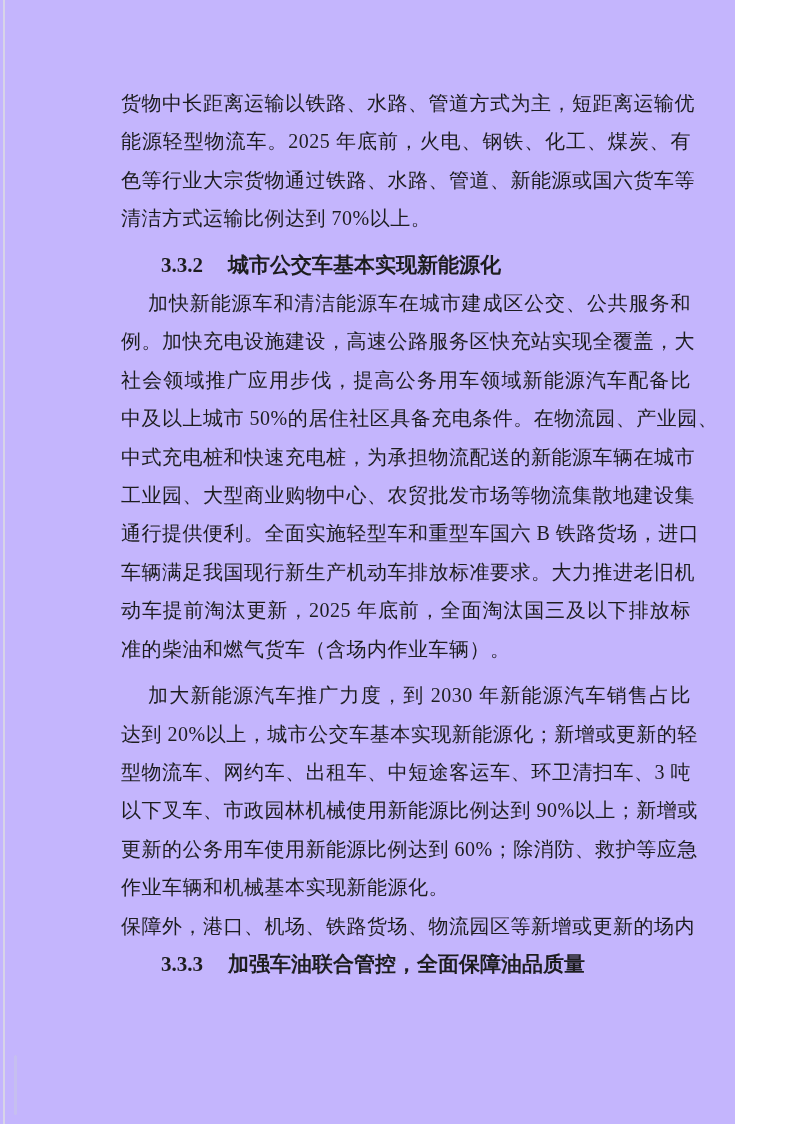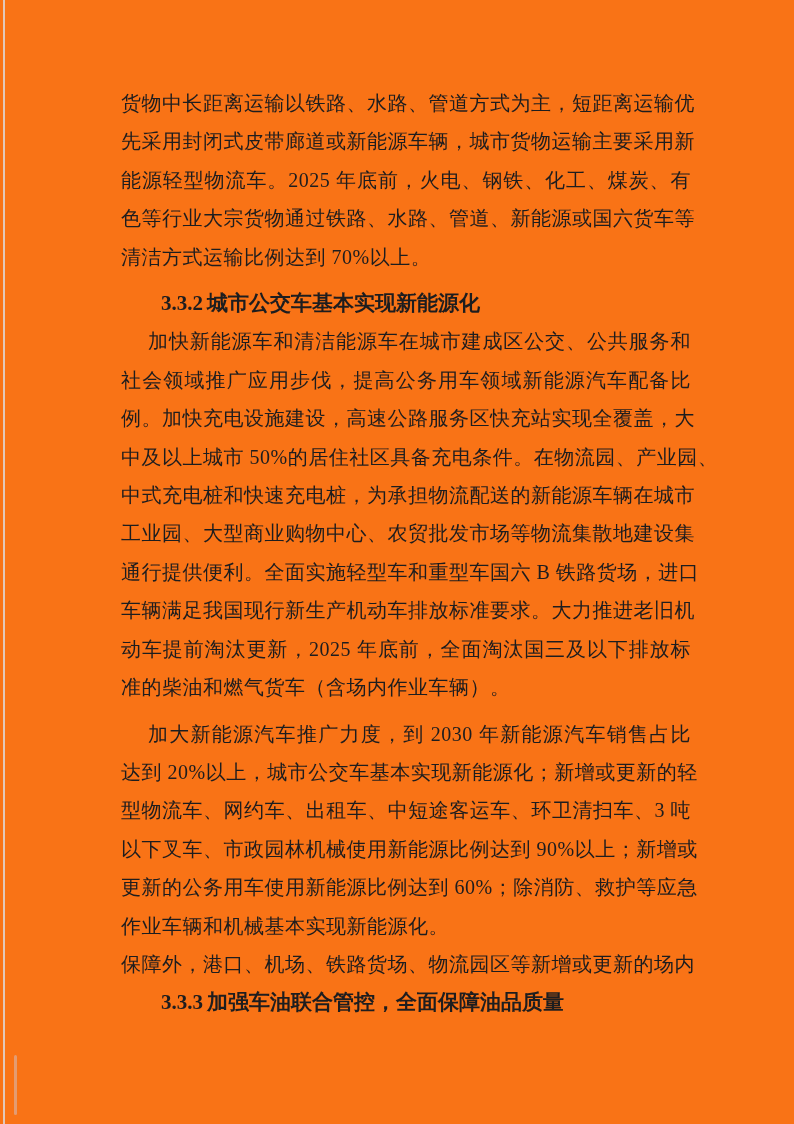--- a/index.html
+++ b/index.html
@@ -2,23 +2,23 @@
 <html lang="zh"><head>
 <meta charset="utf-8">
 <style>
   html, body {
     margin: 0;
     padding: 0;
     background: #ffffff;
   }
   .page {
     position: relative;
-    width: 794px;
+    width: 735px;
     height: 1124px;
-    background: #f97316;
+    background: #c4b5fd;
     overflow: hidden;
     font-family: "Liberation Serif", "DejaVu Serif", serif;
     color: #1d1d1f;
   }
   
   .scan-edge-left {
     position: absolute;
     left: 3px;
     top: 0;
     width: 2px;
@@ -58,47 +58,46 @@
   }
   .ln.ind { text-indent: 27px; }
   .heading {
     font-size: 21px;
     line-height: 38.4px;
     font-weight: bold;
     padding-left: 40px;
     white-space: nowrap;
   }
   .mt8 { margin-top: 8px; }
-  .hnum { margin-right: 4px; }
+  .hnum { margin-right: 25px; }
 </style>
 </head>
 <body>
 
 <div class="page">
   <div class="scan-edge-left"></div>
   <div class="scan-smudge"></div>
 
   <main class="content">
 
     <div class="para">
       <span class="ln">货物中长距离运输以铁路、水路、管道方式为主，短距离运输优</span>
-      <span class="ln">先采用封闭式皮带廊道或新能源车辆，城市货物运输主要采用新</span>
       <span class="ln">能源轻型物流车。2025 年底前，火电、钢铁、化工、煤炭、有</span>
       <span class="ln">色等行业大宗货物通过铁路、水路、管道、新能源或国六货车等</span>
       <span class="ln end">清洁方式运输比例达到 70%以上。</span>
     </div>
 
     <h3 class="heading mt8" style="margin:8px 0 0 0;">
       <span class="hnum">3.3.2</span><span>城市公交车基本实现新能源化</span>
     </h3>
 
     <div class="para">
       <span class="ln ind">加快新能源车和清洁能源车在城市建成区公交、公共服务和</span>
+      <span class="ln">例。加快充电设施建设，高速公路服务区快充站实现全覆盖，大</span>
       <span class="ln">社会领域推广应用步伐，提高公务用车领域新能源汽车配备比</span>
-      <span class="ln">例。加快充电设施建设，高速公路服务区快充站实现全覆盖，大</span>
       <span class="ln">中及以上城市 50%的居住社区具备充电条件。在物流园、产业园、</span>
       <span class="ln">中式充电桩和快速充电桩，为承担物流配送的新能源车辆在城市</span>
       <span class="ln">工业园、大型商业购物中心、农贸批发市场等物流集散地建设集</span>
       <span class="ln">通行提供便利。全面实施轻型车和重型车国六 B 铁路货场，进口</span>
       <span class="ln">车辆满足我国现行新生产机动车排放标准要求。大力推进老旧机</span>
       <span class="ln">动车提前淘汰更新，2025 年底前，全面淘汰国三及以下排放标</span>
       <span class="ln end">准的柴油和燃气货车（含场内作业车辆）。</span>
     </div>
 
     <div class="para mt8">

